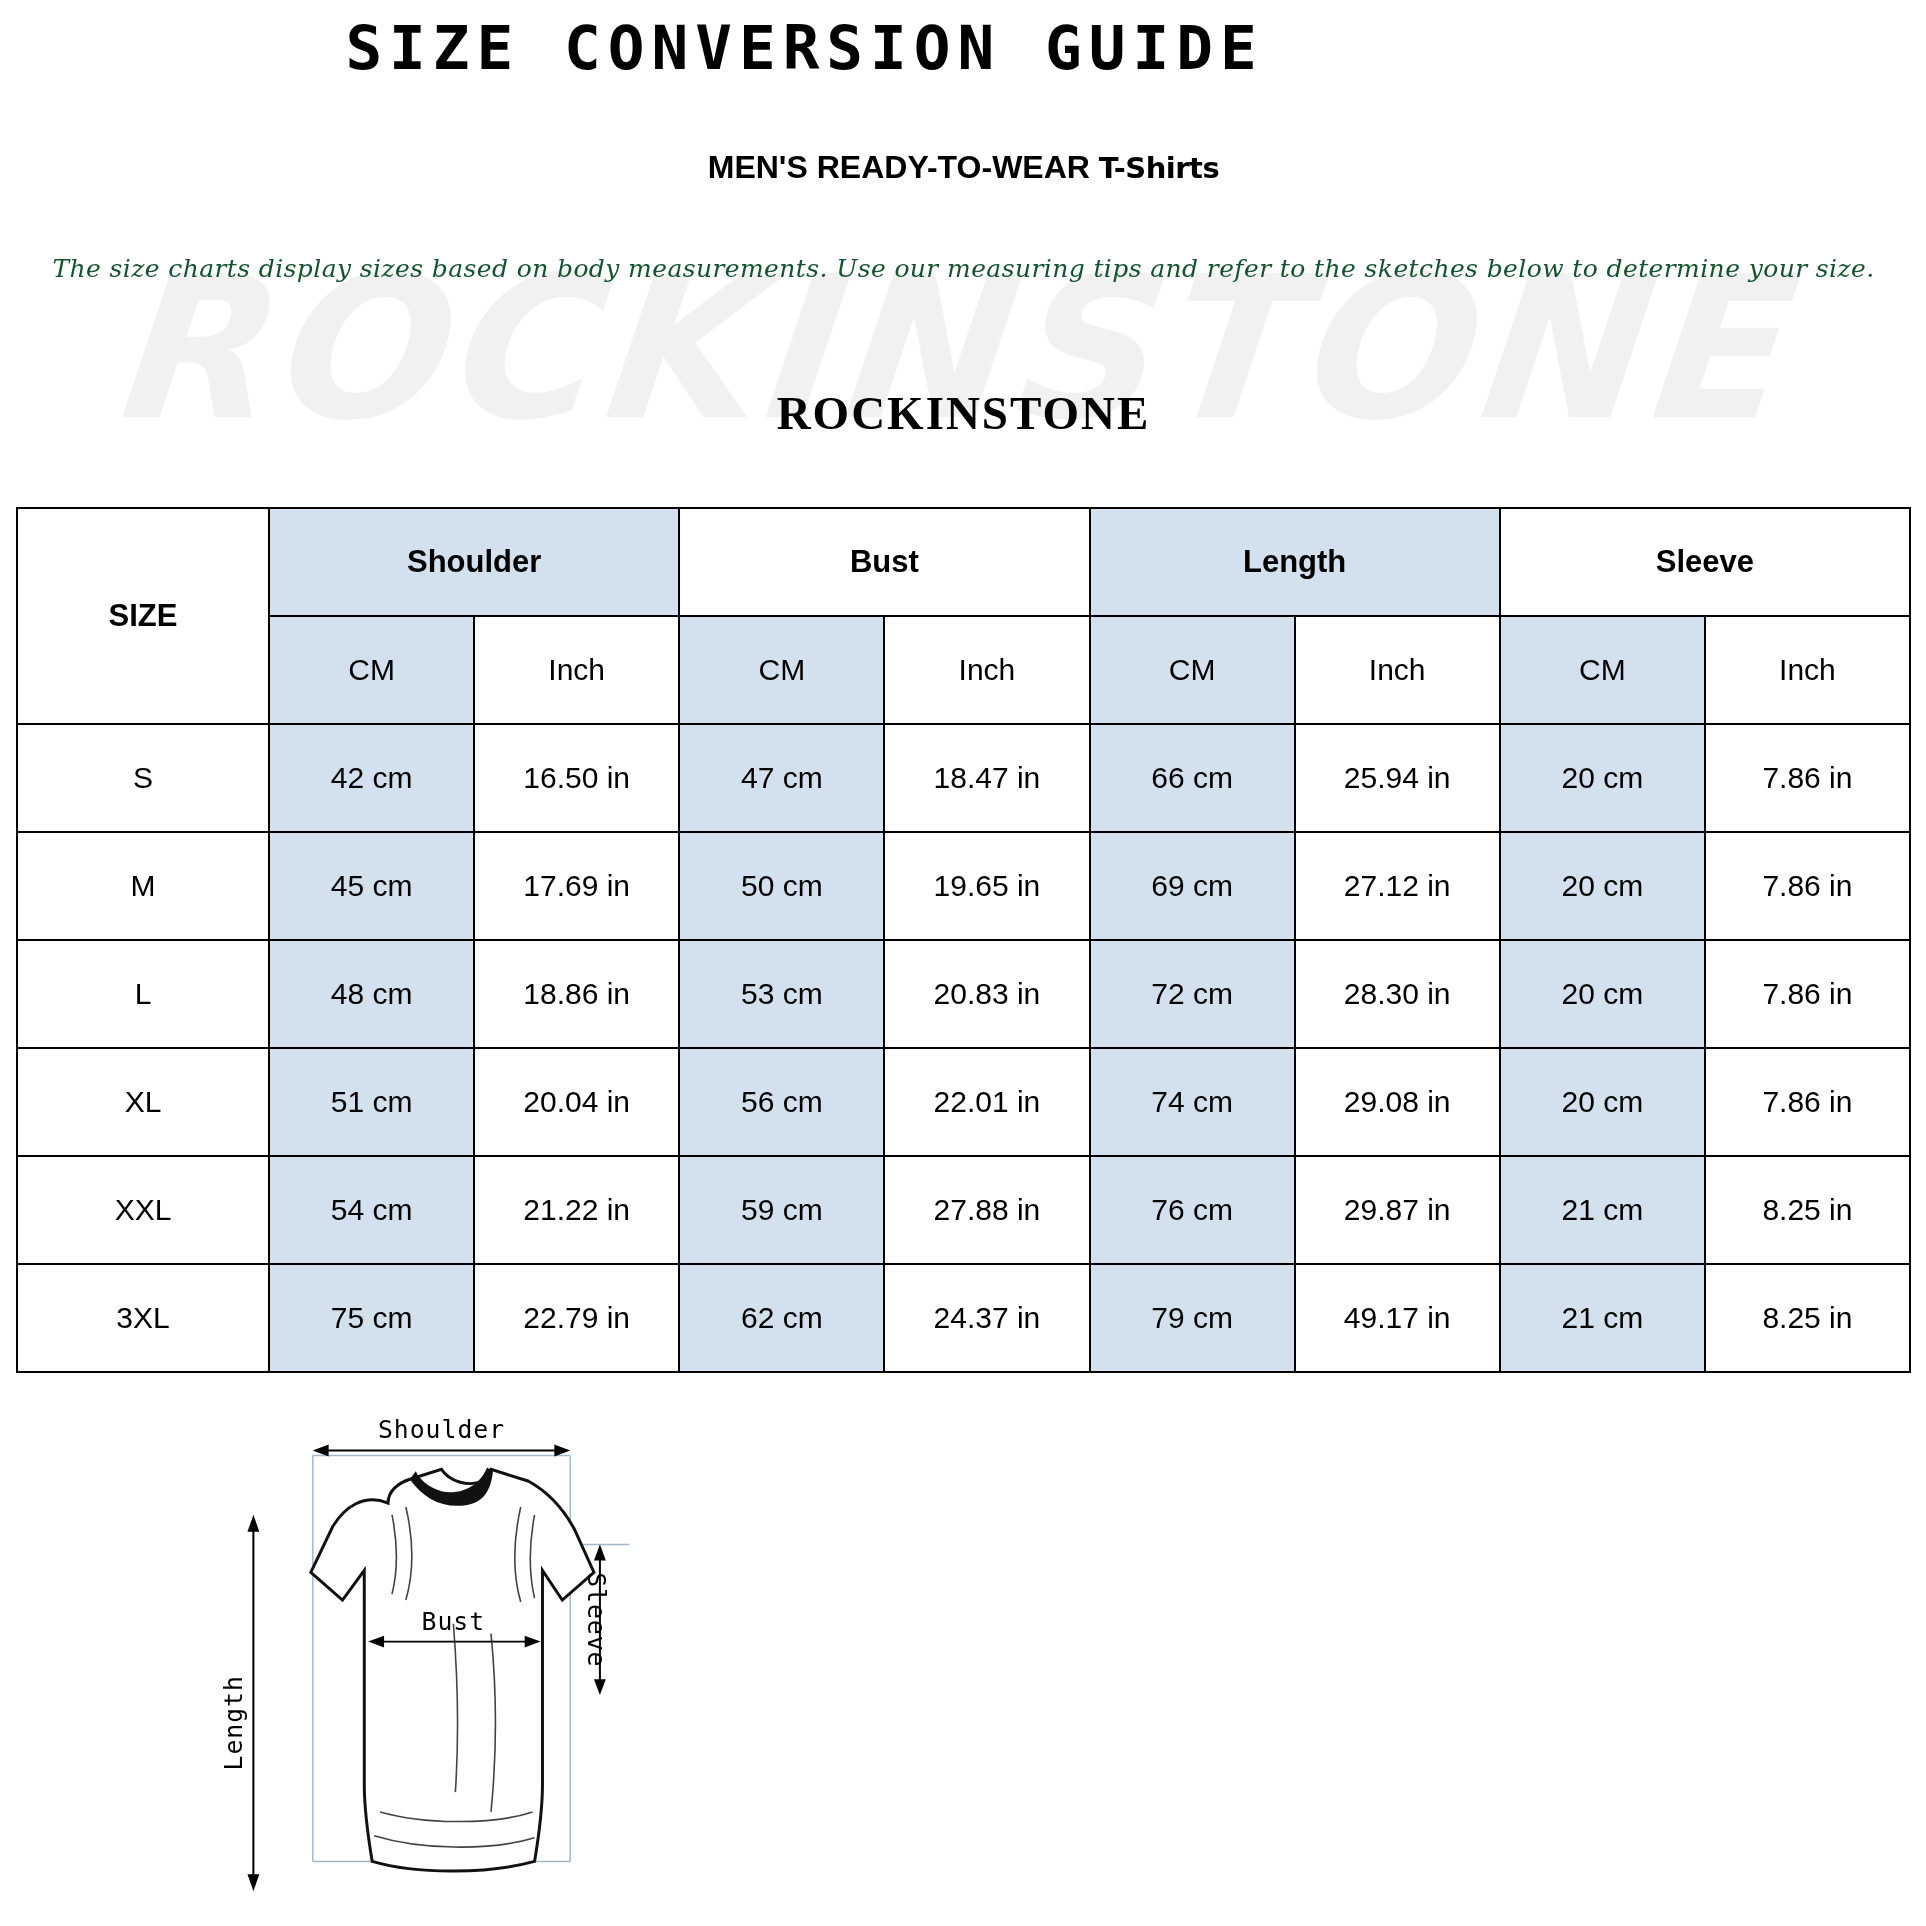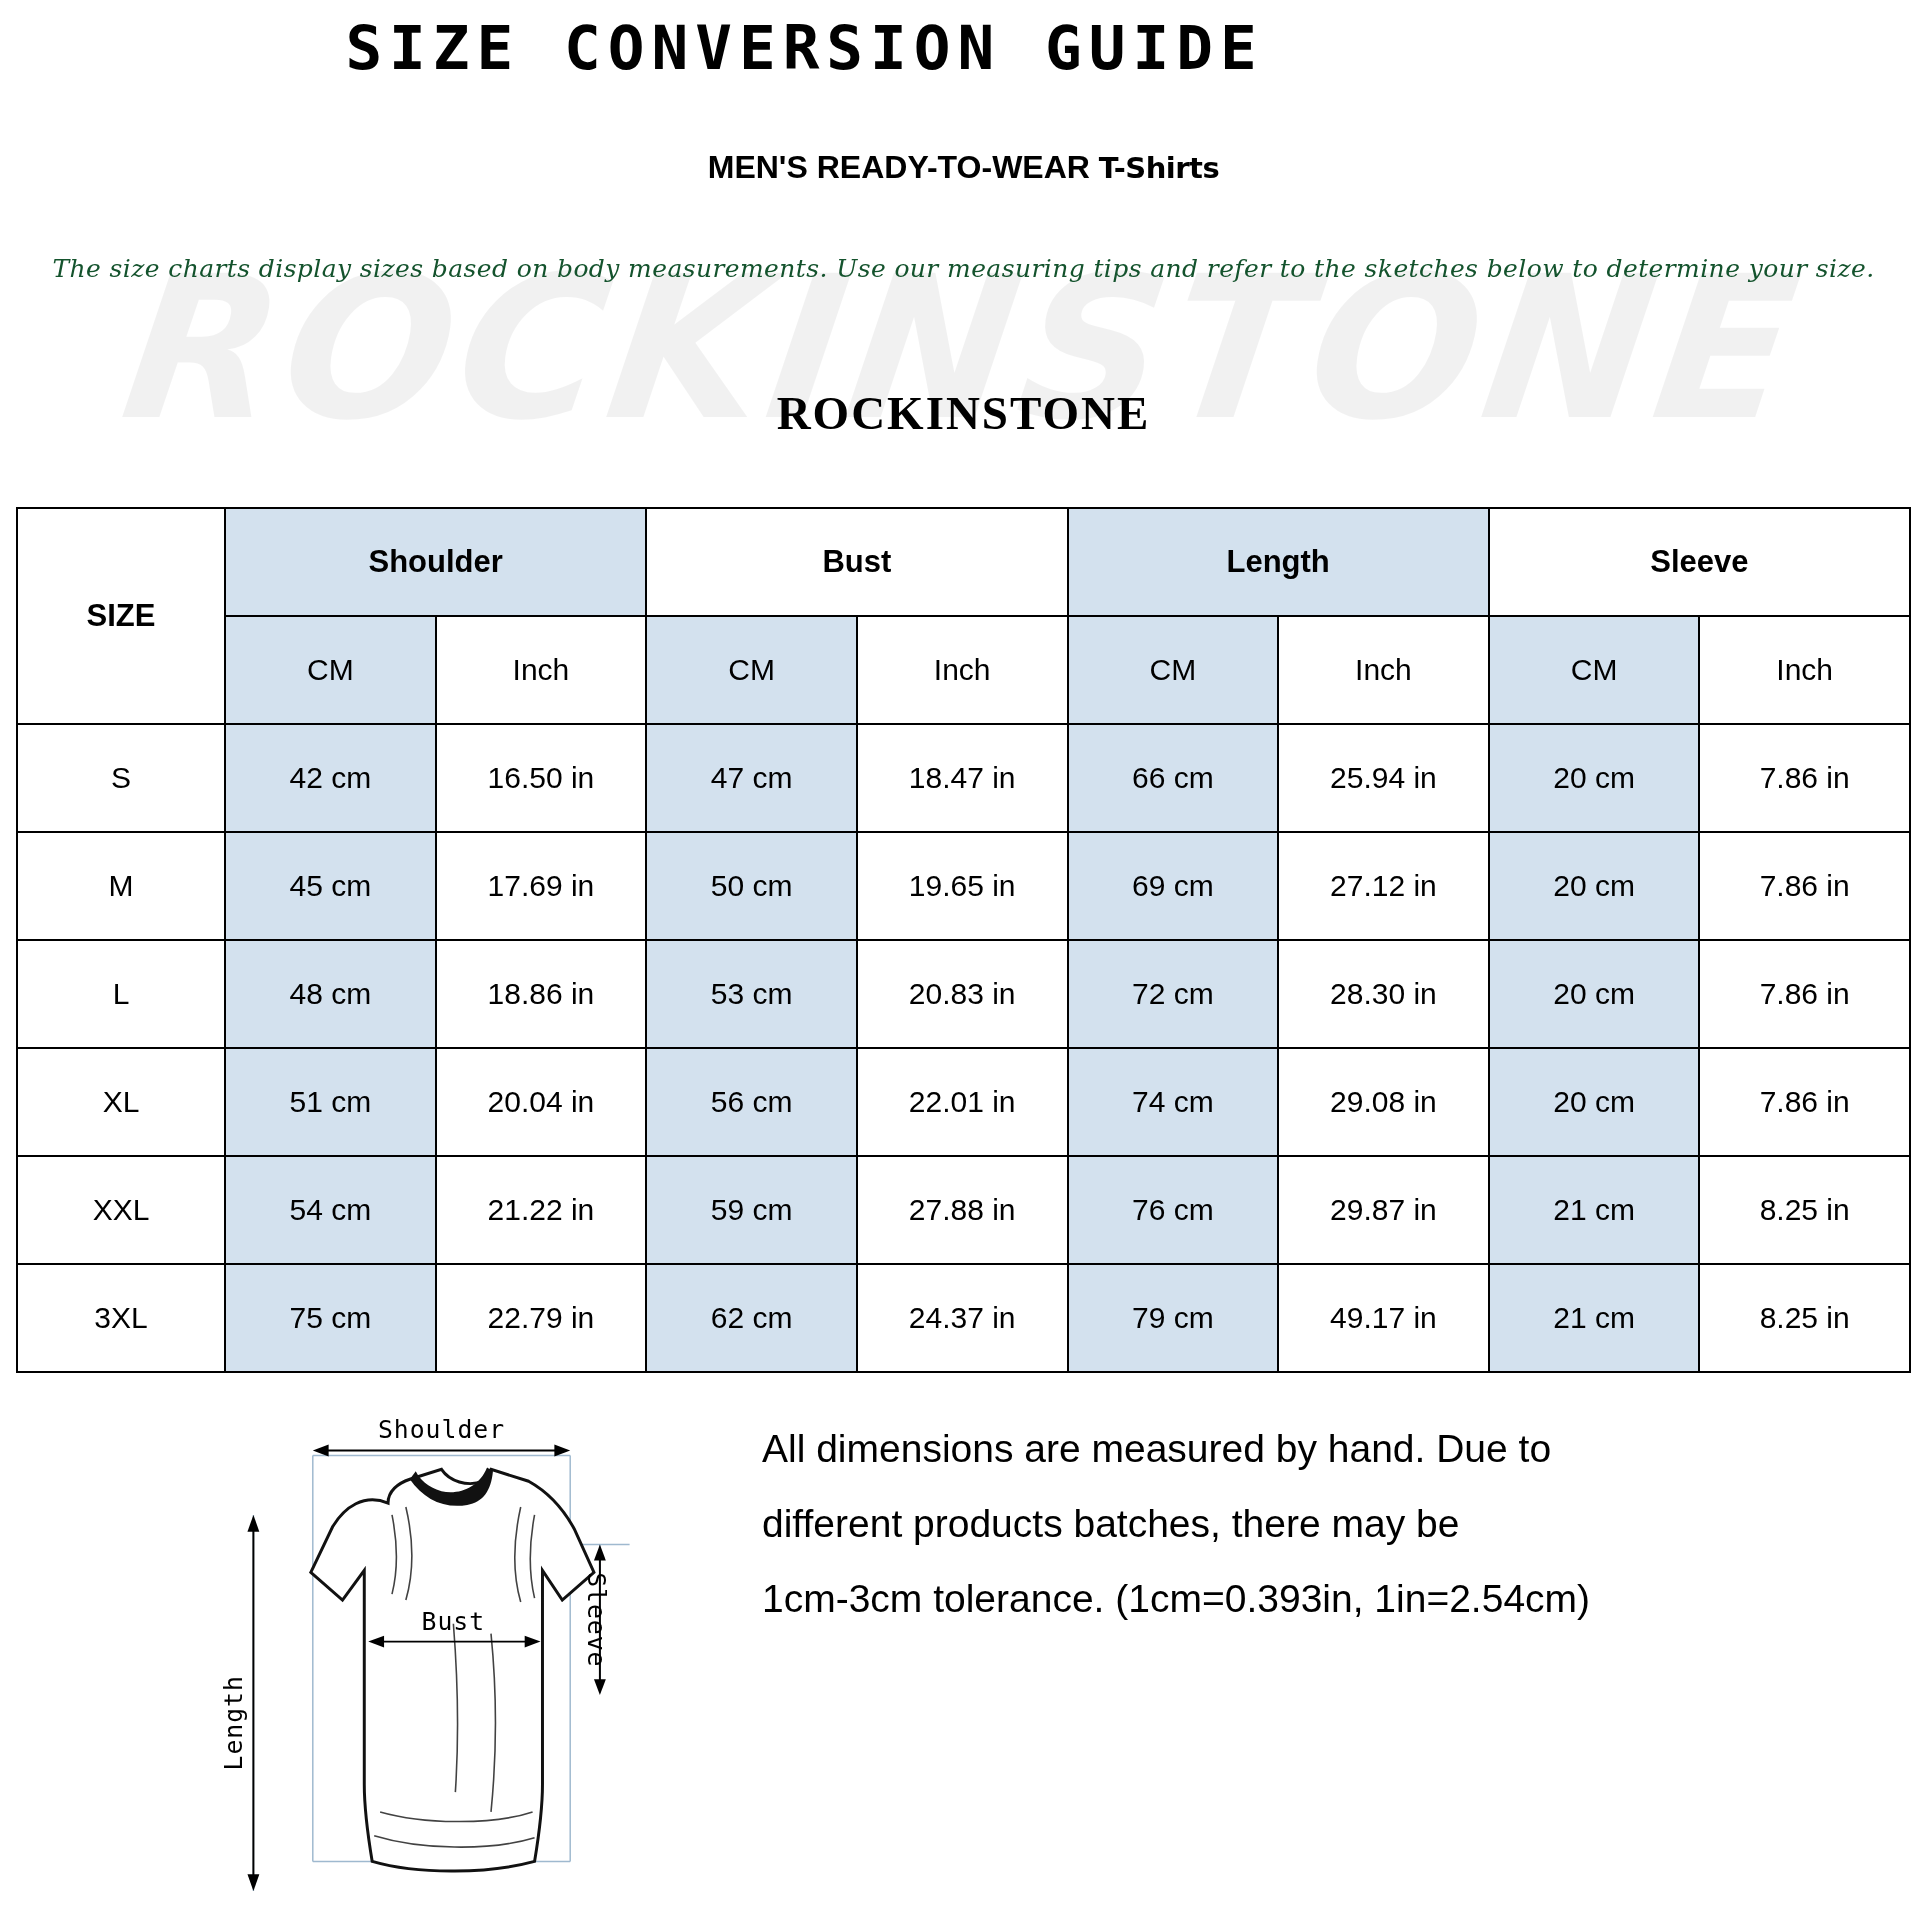--- a/index.html
+++ b/index.html
@@ -112,21 +112,21 @@
     vertical-align: middle;
     font-size: 30px;
     font-weight: 400;
     height: 108px;
     padding: 0;
   }
   table.size-table th {
     font-weight: 700;
     font-size: 31px;
   }
-  .col-size { width: 208px; }
+  .col-size { width: 252px; }
   .tint { background: #d3e1ee; }
   .grp-head { font-size: 32px; font-weight: 700; }
   .unit-cell { font-size: 31px; font-weight: 400; }
   .size-cell { font-weight: 400; font-size: 31px; }
 
   
   .bottom {
     position: absolute;
     top: 1386px;
     left: 0;
@@ -351,22 +351,17 @@
         <g stroke="#000" stroke-width="2" fill="none">
           <line x1="60" y1="132" x2="60" y2="488"></line>
         </g>
         <polygon points="60,120 54,137 66,137" fill="#000"></polygon>
         <polygon points="60,500 54,483 66,483" fill="#000"></polygon>
         <text class="lbl-rot" x="48" y="330" text-anchor="middle" transform="rotate(-90 48 330)">Length</text>
       </svg>
     </div>
 
     <div class="note">
-      <div class="note-body">
-        <p>All dimensions are measured by hand. Due to</p>
-        <p>different products batches, there may be</p>
-        <p>1cm-3cm tolerance. (1cm=0.393in, 1in=2.54cm)</p>
-      </div>
     </div>
 
   </div>
 </div>
 
 
 </body></html>

